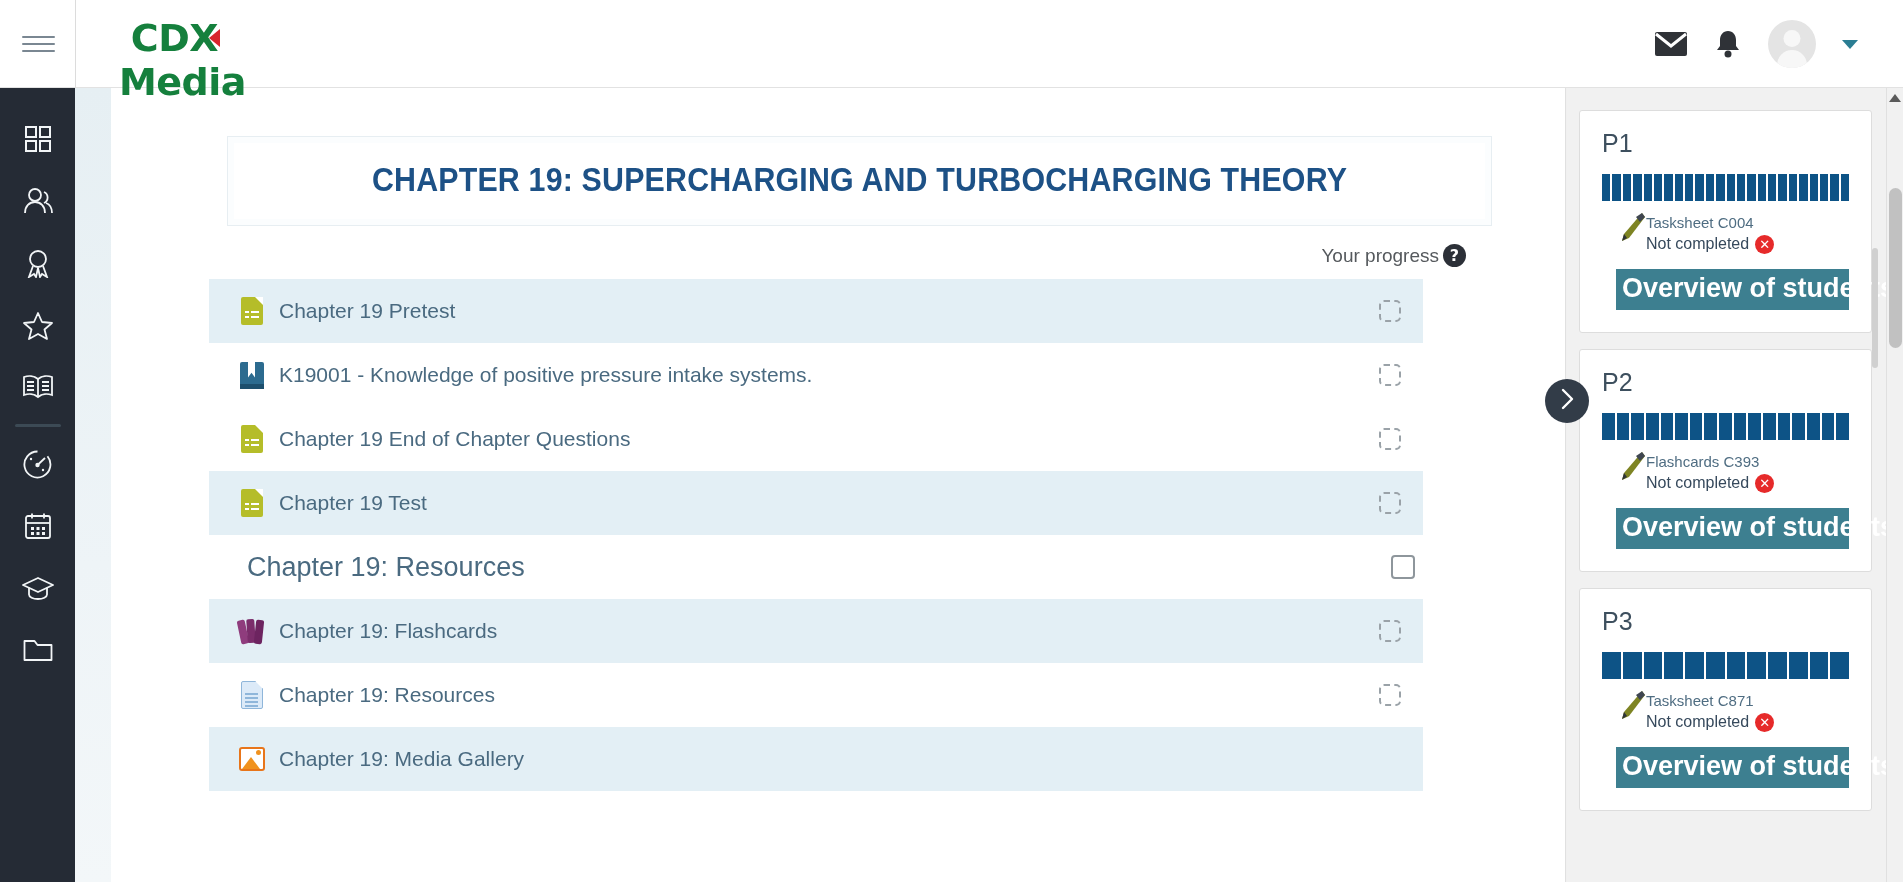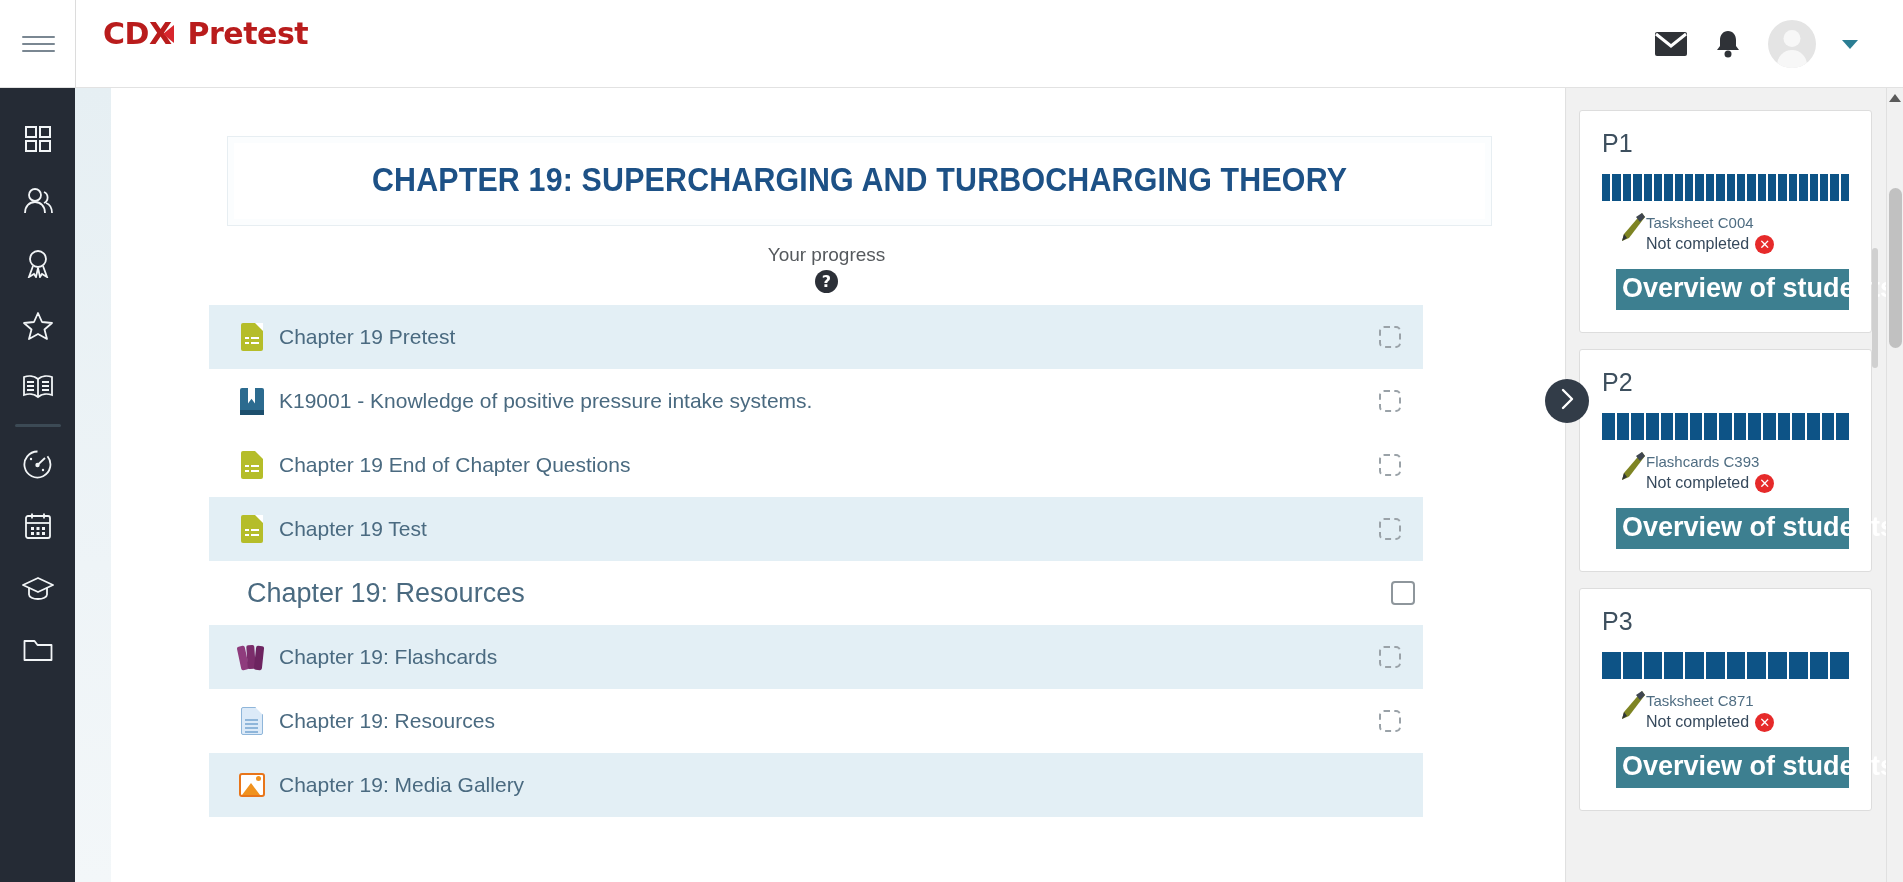--- a/index.html
+++ b/index.html
@@ -26,25 +26,26 @@
     display: flex; flex-direction: column; justify-content: center; gap: 5px;
   }
   .hamburger span {
     display: block; height: 2px; width: 33px; background: #7a8792; border-radius: 1px;
   }
   .header-divider {
     position: absolute; left: 75px; top: 0; width: 1px; height: 88px; background: #dcdcdc;
   }
   .brand {
     position: absolute; left: 103px; top: 16px;
-    font-size: 30px; font-weight: 700; letter-spacing: -0.5px;
-    color: #b91c1c;
+    font-size: 38px; font-weight: 700; letter-spacing: -0.5px;
+    color: #15803d;
     display: flex; align-items: center;
     white-space: nowrap;
     font-family: "DejaVu Sans", sans-serif;
+    flex-direction: column;
   }
   .brand .cdx-wrap { position: relative; display: inline-block; }
   .brand .x-mark {
     position: absolute; right: -2px; top: 50%;
     width: 0; height: 0;
     border-top: 9px solid transparent;
     border-bottom: 9px solid transparent;
     border-right: 11px solid #d8262d;
     transform: translateY(-50%);
   }
@@ -131,24 +132,23 @@
     font-weight: 700;
     letter-spacing: 0.2px;
     color: #1d5186;
     font-family: "Liberation Sans Narrow", "Liberation Sans", sans-serif;
     transform: scaleX(0.92);
     transform-origin: center;
     white-space: nowrap;
   }
 
   .progress-row {
-    display: flex; align-items: center; justify-content: center;
+    display: flex; align-items: center; justify-content: flex-end;
     gap: 4px;
     padding: 18px 26px 8px 0;
-    flex-direction: column;
   }
   .progress-row .lbl {
     font-size: 19px; color: #55595d;
   }
   .help-icon {
     width: 23px; height: 23px; border-radius: 50%;
     background: #2c3038; color: #ffffff;
     font-size: 16px; font-weight: 700; line-height: 23px; text-align: center;
     cursor: pointer;
     font-family: "DejaVu Sans", sans-serif;
@@ -343,21 +343,21 @@
       <span></span>
       <span></span>
   </div>
   <div class="header-divider"></div>
 
   <div class="brand">
     <span class="cdx-wrap">
       <span>CDX</span>
       <span class="x-mark"></span>
     </span>
-    <span class="online">Pretest</span>
+    <span class="online">Media</span>
   </div>
 
   <div class="header-right">
     <div class="icon-btn">
       <svg width="34" height="26" viewBox="0 0 34 26">
         <rect x="1" y="1" width="32" height="24" rx="2" fill="#2f3237"></rect>
         <path d="M2 3 L17 15 L32 3" fill="none" stroke="#ffffff" stroke-width="3"></path>
       </svg>
     </div>
     <div class="icon-btn">

